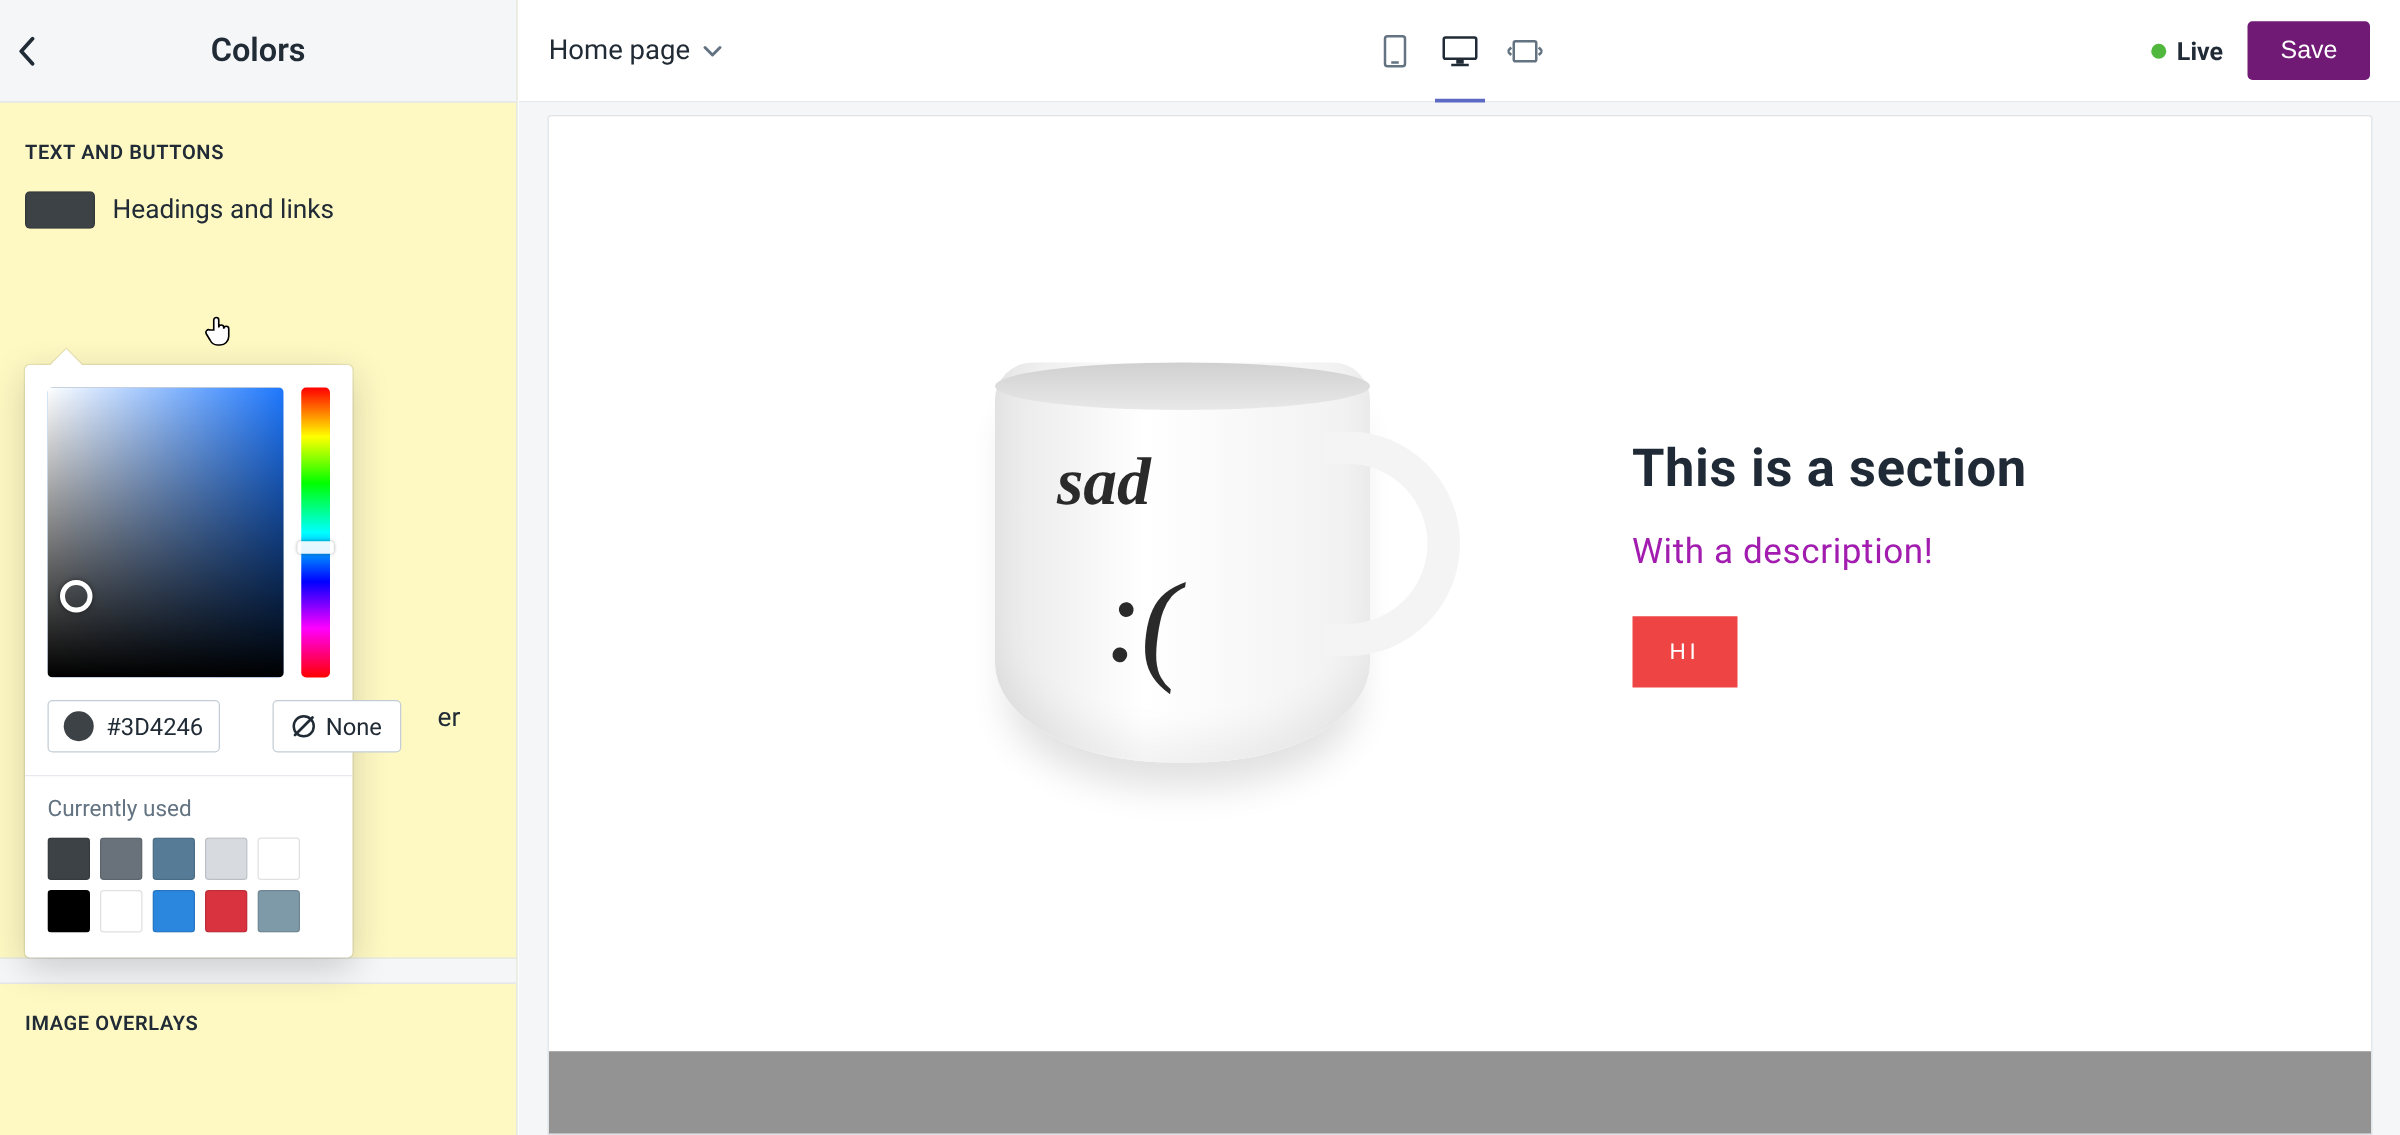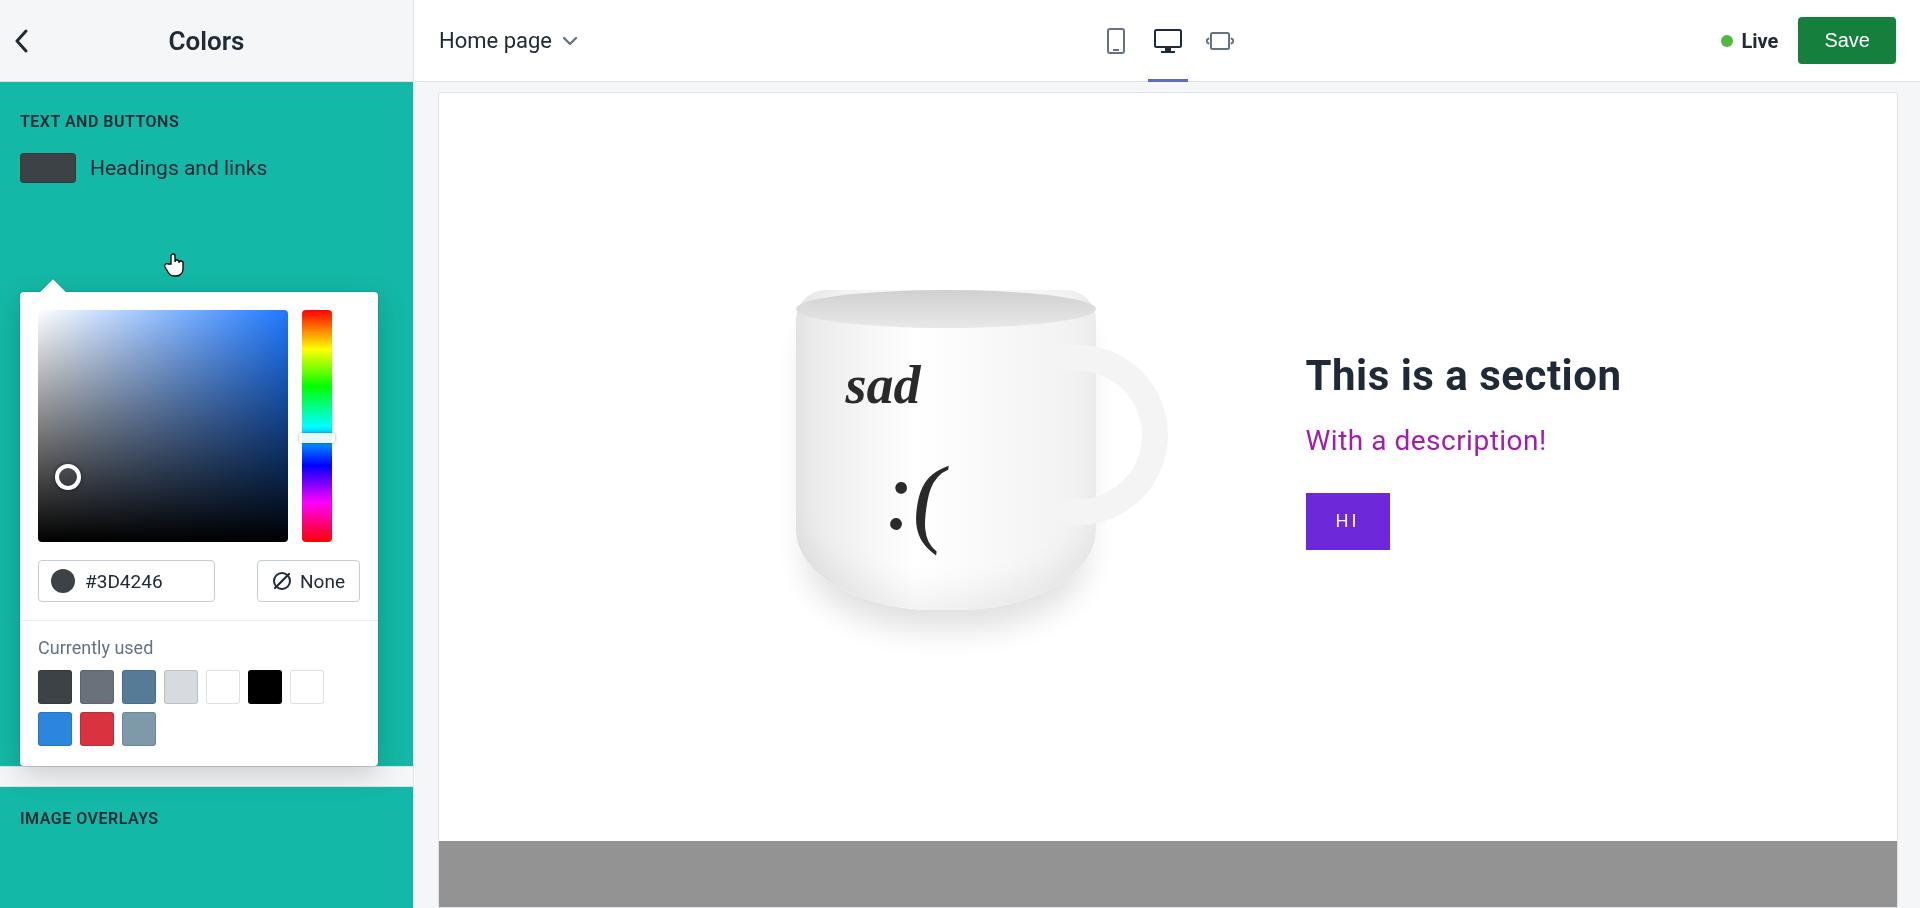--- a/index.html
+++ b/index.html
@@ -8,39 +8,39 @@
 
 .topbar { position: absolute; top: 0; left: 415px; right: 0; height: 82px; border-bottom: 1px solid #dfe3e8; display: flex; align-items: center; padding: 0 24px; background: #fff; }
 .page-selector { display: flex; align-items: center; gap: 10px; font-size: 22px; color: #212b36; cursor: pointer; }
 .viewport-toggles { position: absolute; left: 50%; transform: translateX(-50%); display: flex; gap: 20px; align-items: center; }
 .viewport-btn { width: 32px; height: 32px; display: flex; align-items: center; justify-content: center; color: #637381; cursor: pointer; position: relative; }
 .viewport-btn.active { color: #212b36; }
 .viewport-btn.active::after { content: ""; position: absolute; bottom: -26px; left: -4px; right: -4px; height: 4px; background: #5c6ac4; }
 .topbar-right { margin-left: auto; display: flex; align-items: center; gap: 20px; }
 .live-indicator { display: flex; align-items: center; gap: 8px; font-size: 20px; color: #212b36; font-weight: bold; }
 .live-dot { width: 12px; height: 12px; border-radius: 50%; background: #50b83c; }
-.save-btn { background: #15803d; color: #fff; border: none; border-radius: 4px; padding: 12px 26px; font-size: 20px; cursor: pointer; }
-
-
-.sidebar { position: absolute; top: 0; left: 0; width: 414px; bottom: 0; border-right: 1px solid #dfe3e8; background: #14b8a6; display: flex; flex-direction: column; }
+.save-btn { background: #701a75; color: #fff; border: none; border-radius: 4px; padding: 12px 26px; font-size: 20px; cursor: pointer; }
+
+
+.sidebar { position: absolute; top: 0; left: 0; width: 414px; bottom: 0; border-right: 1px solid #dfe3e8; background: #fef9c3; display: flex; flex-direction: column; }
 .sidebar-header { height: 82px; border-bottom: 1px solid #dfe3e8; background: #f4f6f8; display: flex; align-items: center; padding: 0 20px; position: relative; }
 .back-chevron { position: absolute; left: 14px; color: #212b36; cursor: pointer; display:flex; align-items:center;}
 .sidebar-title { flex: 1; text-align: center; font-size: 26px; font-weight: 600; }
 
 .sidebar-body { flex: 1; overflow: visible; position: relative; }
 .section-heading { font-size: 16px; font-weight: 600; letter-spacing: 0.5px; color: #212b36; padding: 30px 20px 18px 20px; }
 .color-row { display: flex; align-items: center; gap: 14px; padding: 4px 20px 10px 20px; }
 .swatch { width: 56px; height: 30px; border-radius: 4px; border: 1px solid rgba(0,0,0,0.15); }
 .color-row-label { font-size: 21px; color: #212b36; }
 .hidden-row-text { position:absolute; left:350px; top:469px; font-size:21px; color:#212b36;margin-top:12px;}
 
 .cursor-hand { position:absolute; left:176px; top:183px; transform: translate(-50%,-50%); pointer-events:none;}
 
 
-.popover { position: absolute; top: 210px; left: 20px; width: 358px; background: #fff; border-radius: 4px; box-shadow: 0 0 0 1px rgba(0,0,0,0.08), 0 8px 30px rgba(0,0,0,0.18); z-index: 10; }
+.popover { position: absolute; top: 210px; left: 20px; width: 262px; background: #fff; border-radius: 4px; box-shadow: 0 0 0 1px rgba(0,0,0,0.08), 0 8px 30px rgba(0,0,0,0.18); z-index: 10; }
 .popover::before { content:""; position:absolute; top:-9px; left:24px; width:18px; height:18px; background:#fff; transform:rotate(45deg); box-shadow:-1px -1px 0 rgba(0,0,0,0.08);}
 .picker-area { display: flex; gap: 14px; padding: 18px 18px 12px 18px; }
 .sat-field { position: relative; width: 250px; height: 232px; border-radius: 4px; overflow: hidden; background: linear-gradient(to top, #000, rgba(0,0,0,0)), linear-gradient(to right, #fff, rgba(255,255,255,0)), #1e78ff; cursor: crosshair;}
 .sat-handle { position: absolute; width: 26px; height: 26px; border: 4px solid #fff; border-radius: 50%; transform: translate(-50%, -50%); left: 12%; top: 72%; box-shadow: 0 0 4px rgba(0,0,0,0.5);}
 .hue-slider { position: relative; width: 30px; height: 232px; border-radius: 4px; background: linear-gradient(to bottom, #ff0000 0%, #ffff00 17%, #00ff00 33%, #00ffff 50%, #0000ff 67%, #ff00ff 83%, #ff0000 100%); cursor: pointer;}
 .hue-handle { position: absolute; left: -3px; right: -3px; height: 10px; background: rgba(255,255,255,0.9); border-radius: 3px; top: 55%; transform: translateY(-50%); box-shadow:0 0 3px rgba(0,0,0,0.4);}
 .picker-inputs { display: flex; gap: 18px; padding: 6px 18px 18px 18px; }
 .hex-field { flex: 1; display: flex; align-items: center; gap: 10px; border: 1px solid #c4cdd5; border-radius: 4px; padding: 8px 12px; font-size: 19px; background:#fff;}
 .hex-dot { width: 24px; height: 24px; border-radius: 50%; background: #3d4246; }
 .none-field { flex: 0 0 auto; display: flex; align-items: center; gap: 8px; border: 1px solid #c4cdd5; border-radius: 4px; padding: 8px 14px; font-size: 19px; cursor: pointer; background:#fff;margin-left:24px;}
@@ -62,21 +62,21 @@
 .preview-frame { width: 100%; max-width: 1460px; background: #fff; border: 1px solid #dfe3e8; border-radius: 3px 3px 0 0; position: relative; overflow: hidden; }
 .preview-content { display:flex; align-items:center; justify-content:center; gap:140px; height:100%; padding: 0 60px 100px 60px; margin-left: 12px;}
 .mug-placeholder { width: 440px; height: 420px; position: relative; display:flex; align-items:center; justify-content:center;}
 .mug-body { width:300px; height:320px; background:linear-gradient(to right, #e8e8e8, #ffffff 40%, #f0f0f0); border-radius: 30px 30px 140px 140px / 30px 30px 80px 80px; position:relative; box-shadow: inset 0 -20px 30px rgba(0,0,0,0.05), 0 30px 30px -10px rgba(0,0,0,0.12);}
 .mug-body::before{content:""; position:absolute; top:0; left:0; right:0; height:38px; border-radius:50%; background:linear-gradient(#d0d0d0,#e8e8e8);}
 .mug-handle { position:absolute; right:-72px; top:55px; width:110px; height:180px; border: 26px solid #f4f4f4; border-left:none; border-radius: 0 100px 100px 0;}
 .mug-text { position:absolute; top:68px; left:50px; font-family: "Comic Sans MS", cursive; font-style: italic; font-size:54px; font-weight:600; color:#2a2a2a; line-height:1;}
 .mug-face { position:absolute; top:150px; left:90px; font-family: "Comic Sans MS", cursive; font-size:100px; color:#2a2a2a; transform: rotate(8deg);}
 .section-text h2 { font-size: 42px; font-weight: 700; color: #1f2a36; margin-bottom: 24px; letter-spacing:0.5px;}
 .section-text p { font-size: 28px; color: #a21caf; margin-bottom: 36px; letter-spacing:0.5px;}
-.section-text button { background: #6d28d9; color: #fff; border: none; padding: 18px 30px; font-size: 18px; letter-spacing: 3px; cursor: pointer;}
+.section-text button { background: #ef4444; color: #fff; border: none; padding: 18px 30px; font-size: 18px; letter-spacing: 3px; cursor: pointer;}
 .preview-footer { position:absolute; bottom:0; left:0; right:0; height:66px; background:#939393;}
 
 svg { display:block; }
 </style>
 </head>
 <body>
 
 <div class="sidebar">
   <div class="sidebar-header">
     <span class="back-chevron">

